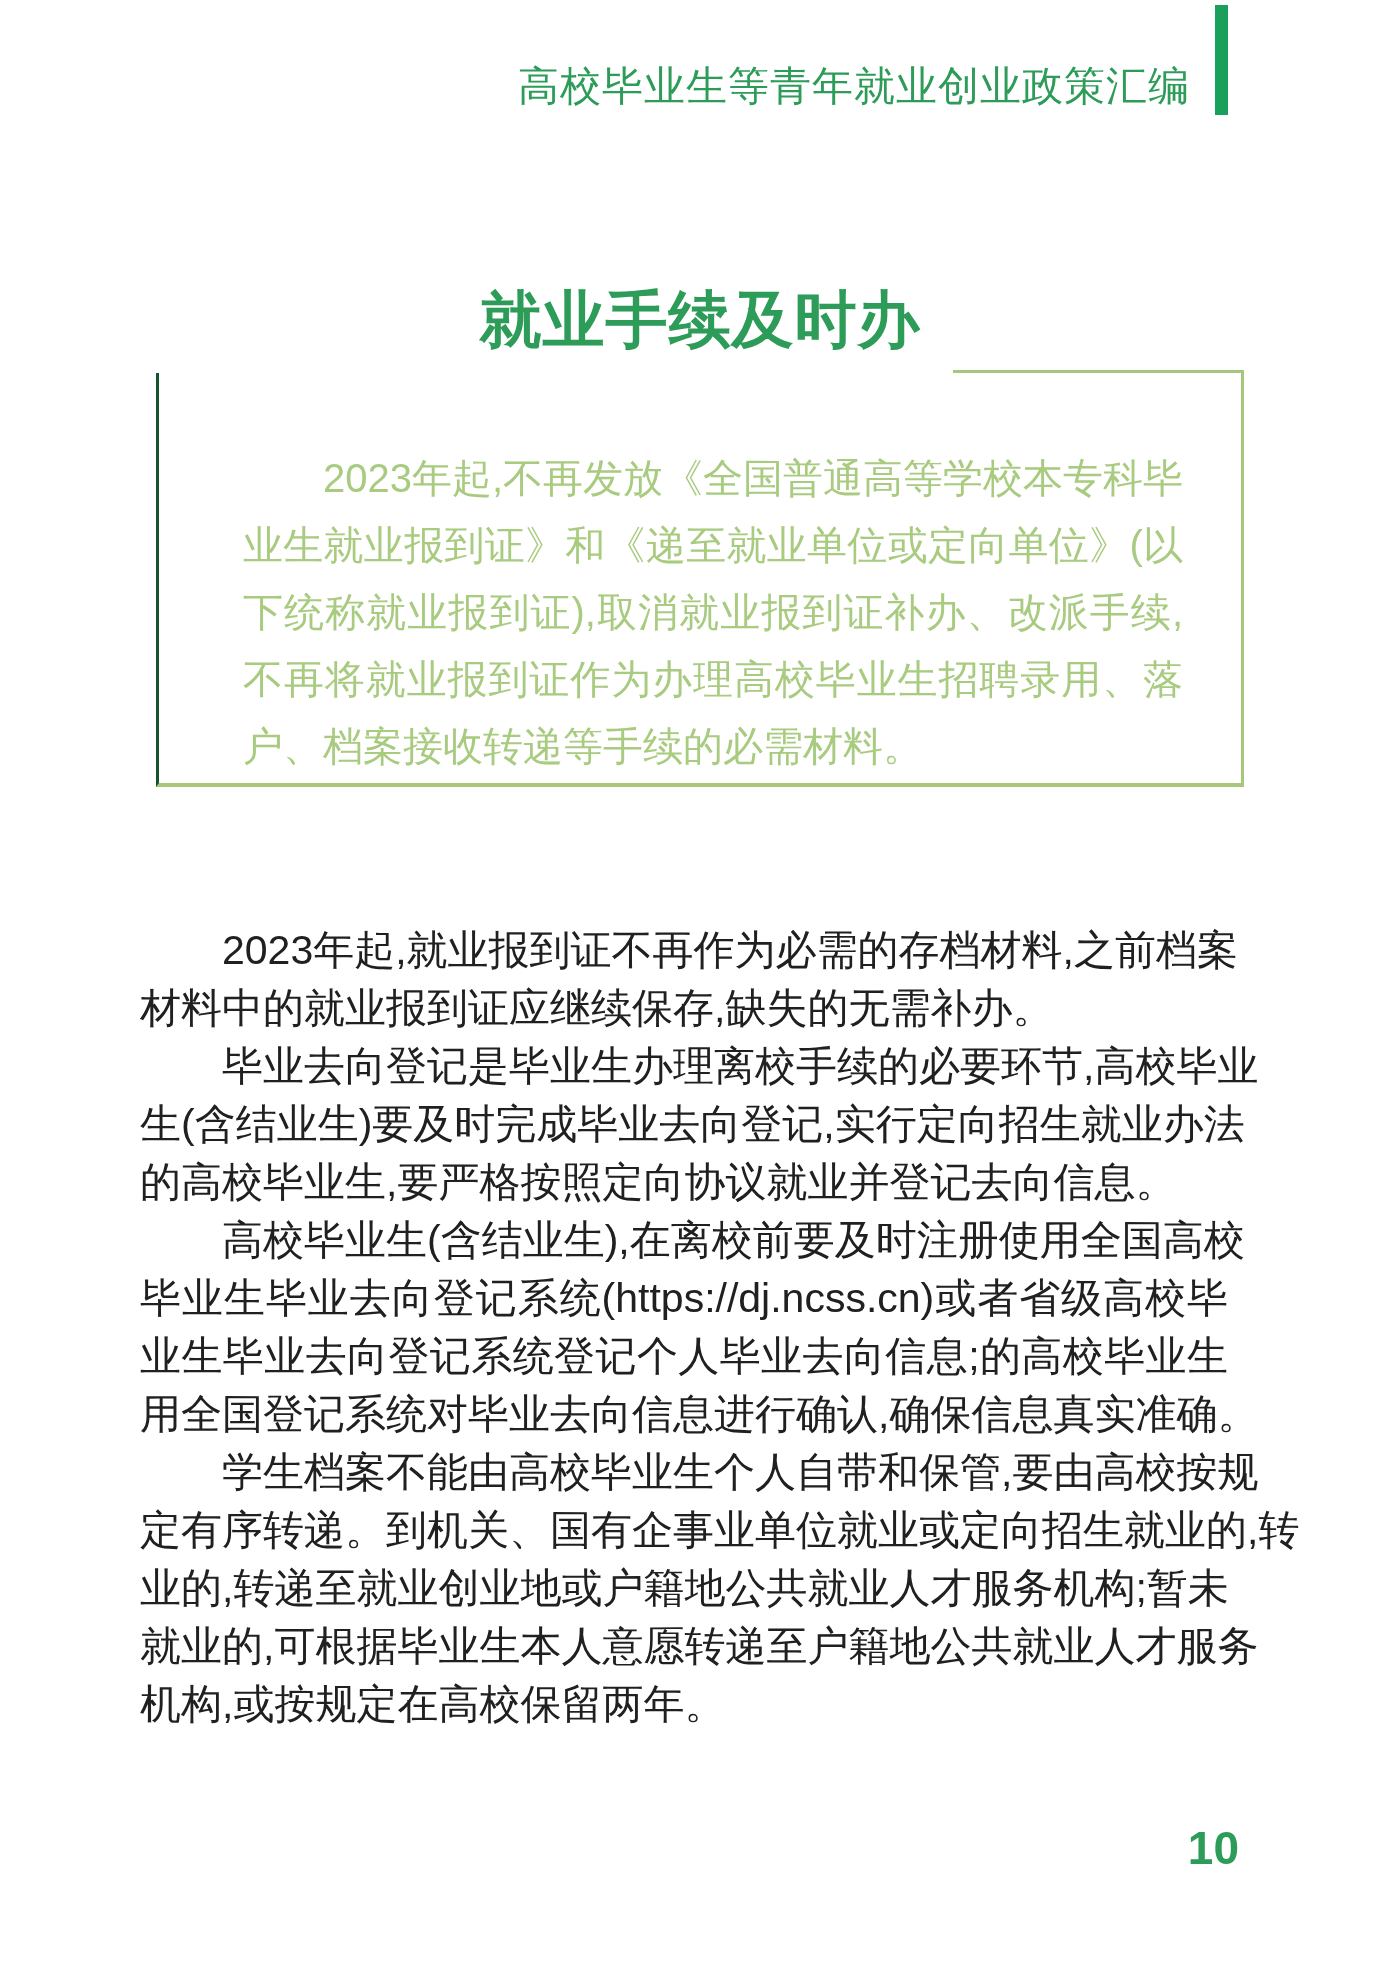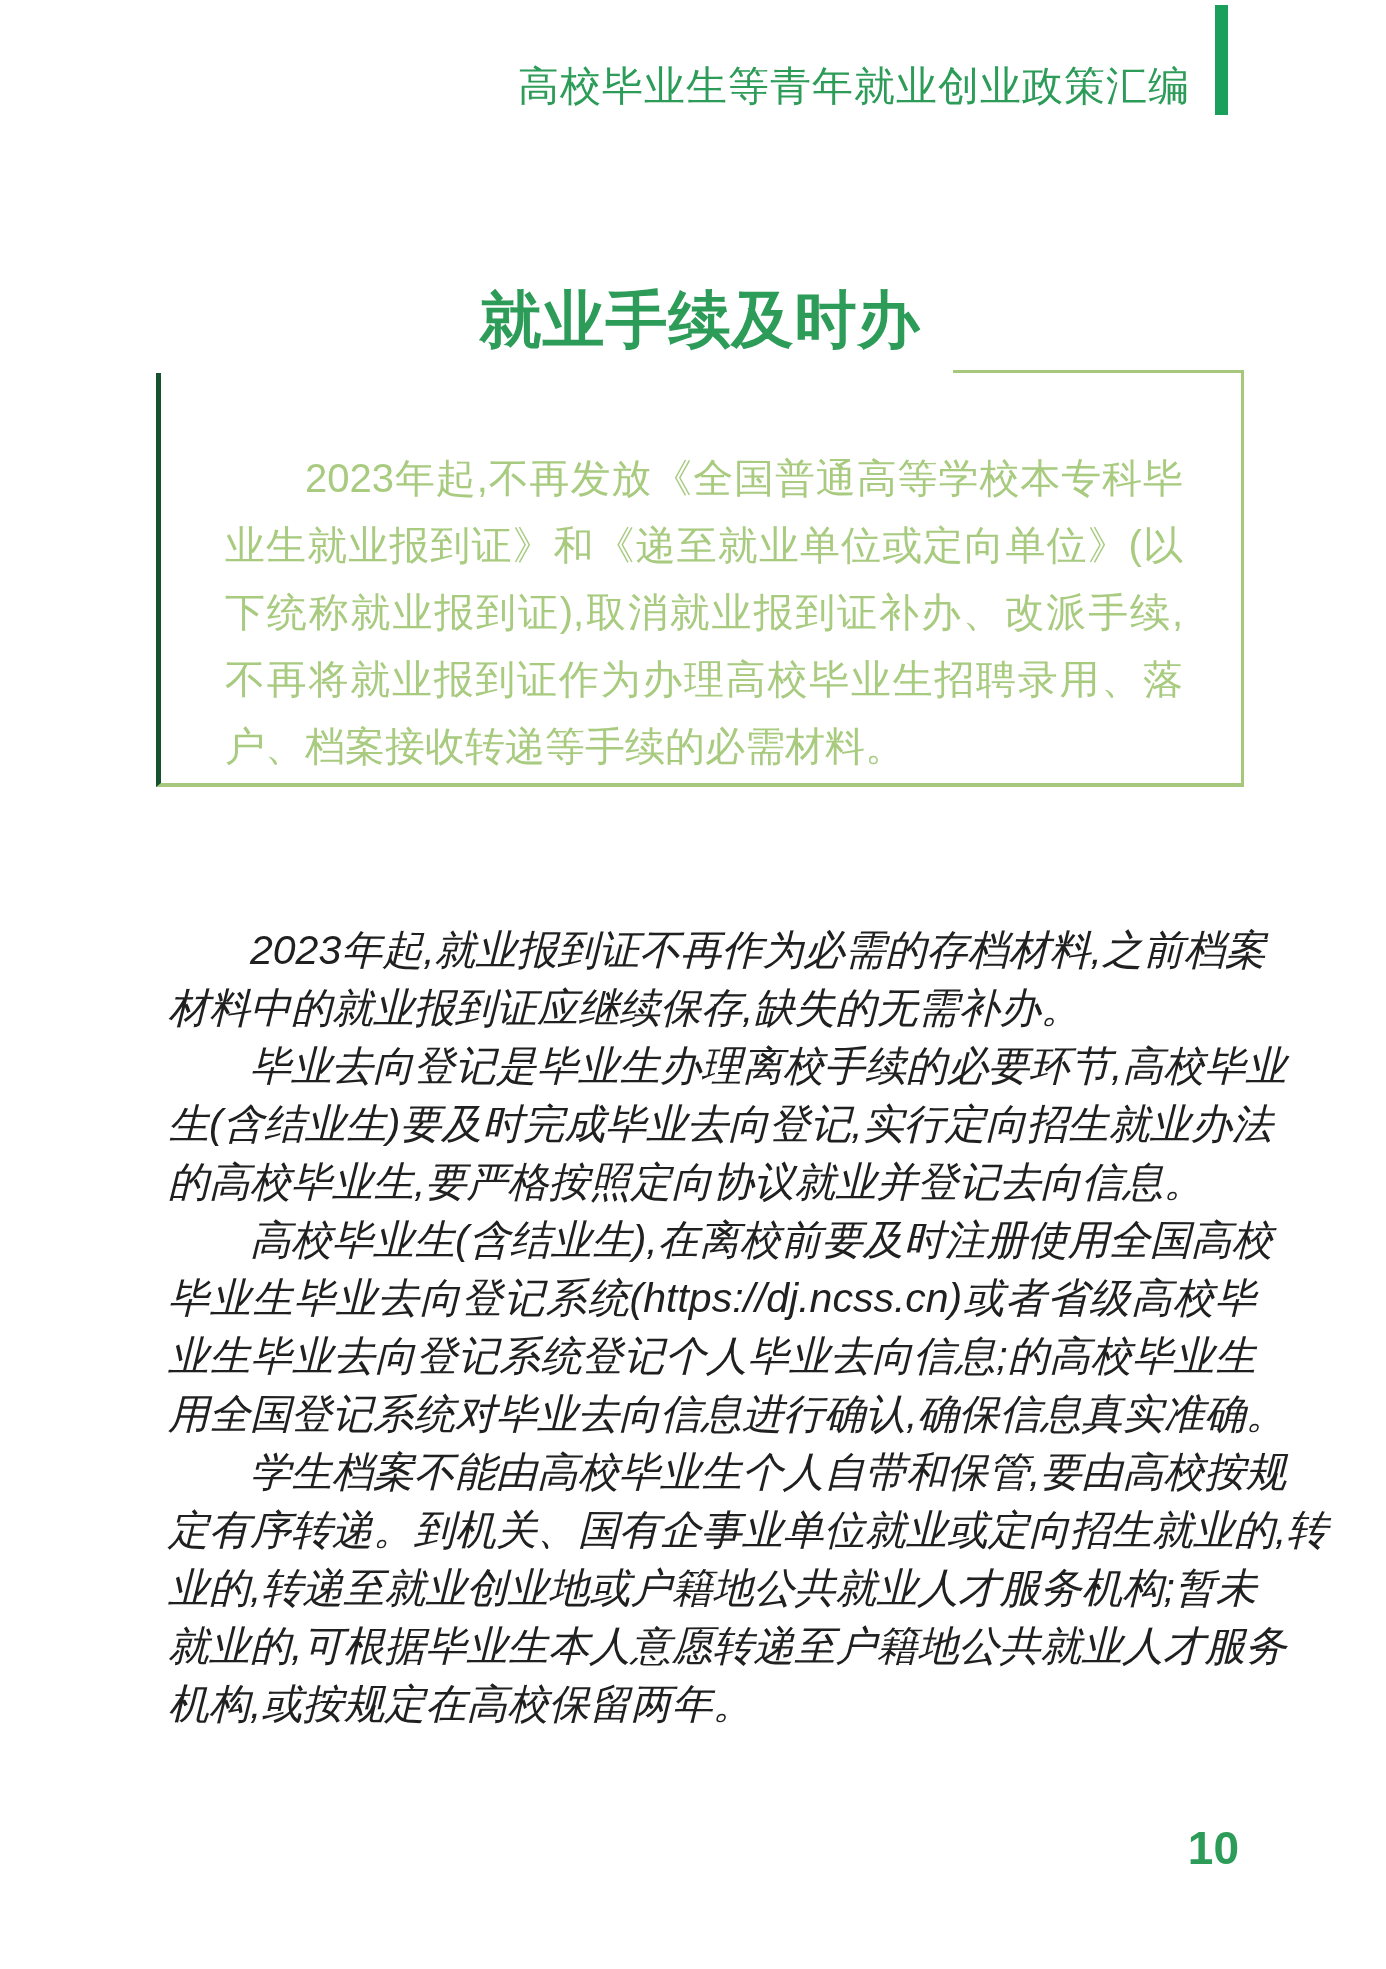--- a/index.html
+++ b/index.html
@@ -49,46 +49,45 @@
     white-space: nowrap;
   }
   
   .callout {
     position: absolute;
     top: 373px;
     left: 156px;
     width: 1088px;
     height: 414px;
     box-sizing: border-box;
-    border-left: 5px solid #14532d;
+    border-left: 3px solid #14532d;
     border-right: 3px solid #a6c77c;
     border-bottom: 4px solid #a6c77c;
-    padding: 72px 58px 0 64px;
+    padding: 72px 58px 0 84px;
   }
   .callout::before {
     content: "";
     position: absolute;
     top: -3px;
     right: -3px;
     width: 291px;
     height: 3px;
     background: #a6c77c;
   }
   .callout .line {
     font-size: 40px;
     line-height: 67px;
     color: #a8cb80;
   }
   
   .body-block {
     position: absolute;
     top: 921px;
-    left: 168px;
+    left: 140px;
     width: 1088px;
-    font-style: italic;
   }
   .body-block .line {
     font-size: 41px;
     line-height: 58px;
     color: #202020;
   }
   
   .line {
     text-align: justify;
     text-align-last: justify;

